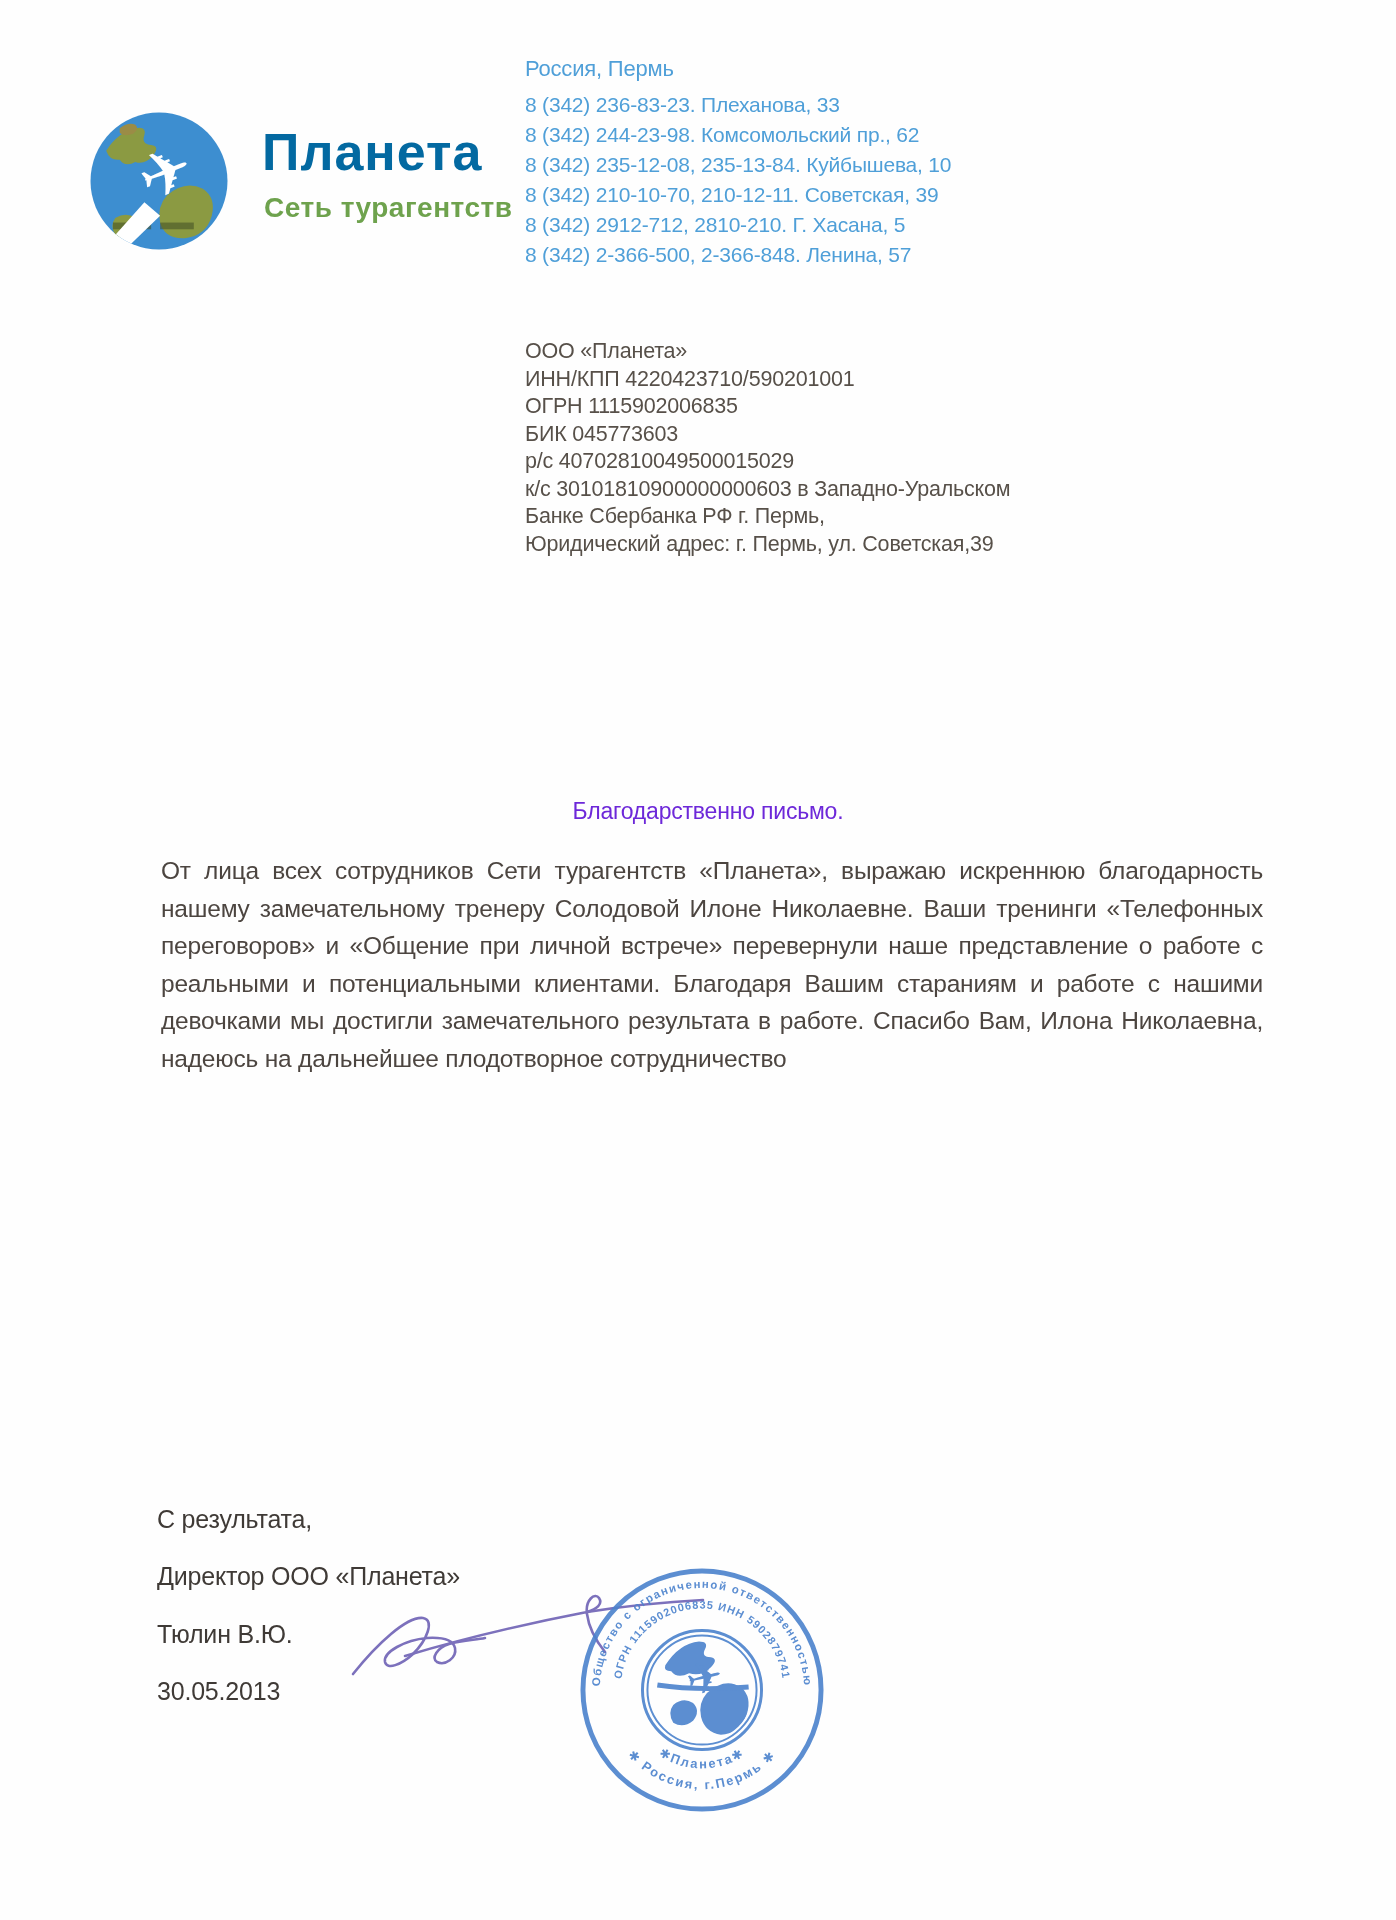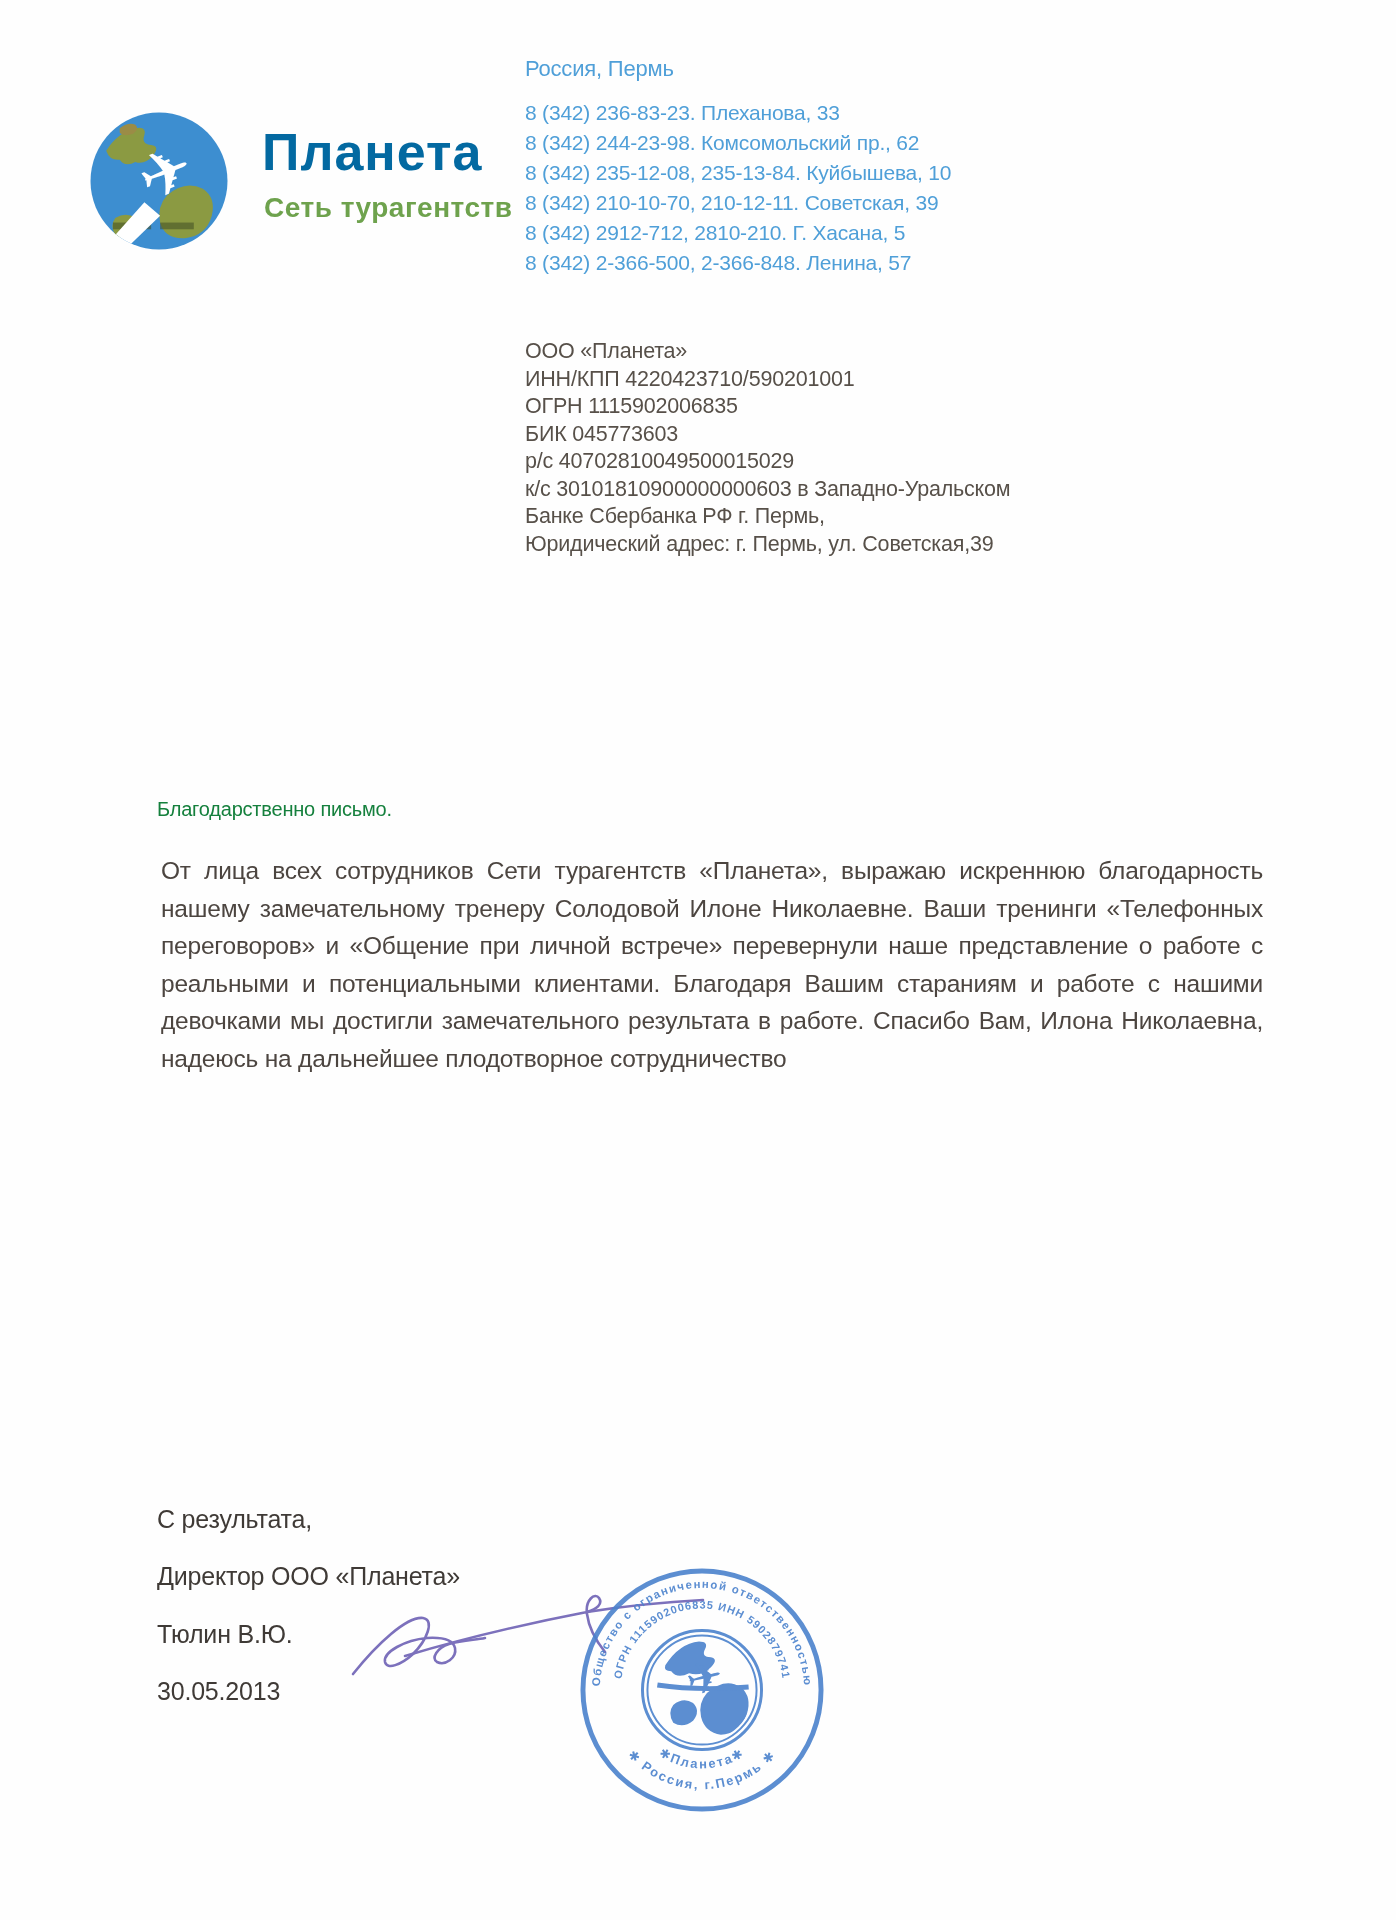--- a/index.html
+++ b/index.html
@@ -16,30 +16,30 @@
   .brand-name{
     position:absolute;left:262px;top:122px;
     font-size:52px;font-weight:700;letter-spacing:1px;color:#0369a1;
   }
   .brand-tagline{
     position:absolute;left:264px;top:192px;
     font-size:28px;font-weight:700;letter-spacing:.5px;color:#6ea24d;
   }
   
   .contact{position:absolute;left:525px;top:56px;width:520px;color:#4f9fd8;}
-  .contact-city{font-size:22px;letter-spacing:-.2px;margin-bottom:16px;}
+  .contact-city{font-size:22px;letter-spacing:-.2px;margin-bottom:8px;}
   .contact-line{font-size:21px;letter-spacing:-.2px;line-height:30px;white-space:nowrap;}
   .contact-site{font-size:21px;letter-spacing:-.2px;margin-top:4px;}
   
   .company{position:absolute;left:525px;top:338px;width:540px;color:#575049;}
   .company-line{font-size:21.5px;letter-spacing:-.2px;line-height:27.5px;white-space:nowrap;}
   
   .letter-title{
     position:absolute;left:157px;top:798px;width:1102px;
-    font-size:20px;color:#15803d;letter-spacing:-.2px;
+    text-align:center;font-size:23px;color:#6d28d9;letter-spacing:-.2px;
   }
   .letter-body{
     position:absolute;left:161px;top:852px;width:1102px;
     font-size:24.5px;line-height:37.5px;color:#4c4540;
     text-align:justify;letter-spacing:-.2px;
   }
   
   .sig-line{position:absolute;left:157px;font-size:25px;color:#3f3a36;letter-spacing:-.2px;white-space:nowrap;}
   .sig-closing{top:1505px;}
   .sig-position{top:1562px;}

